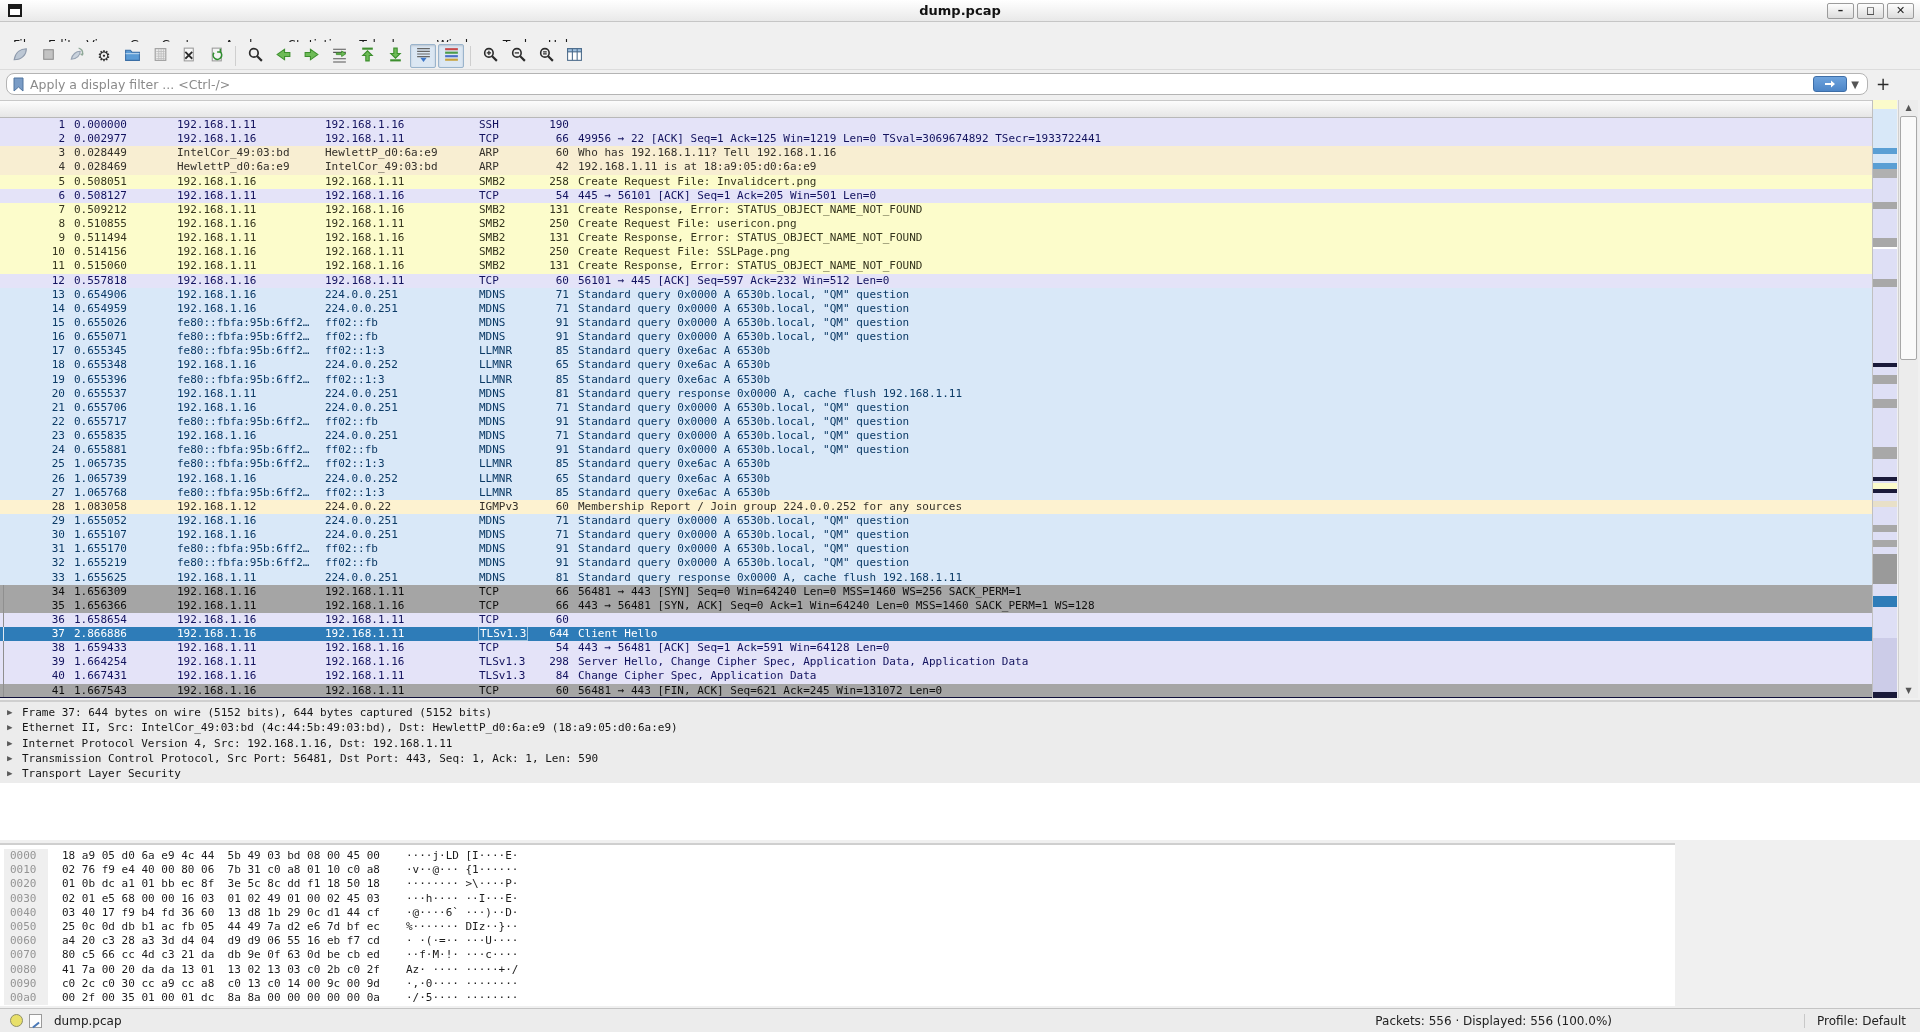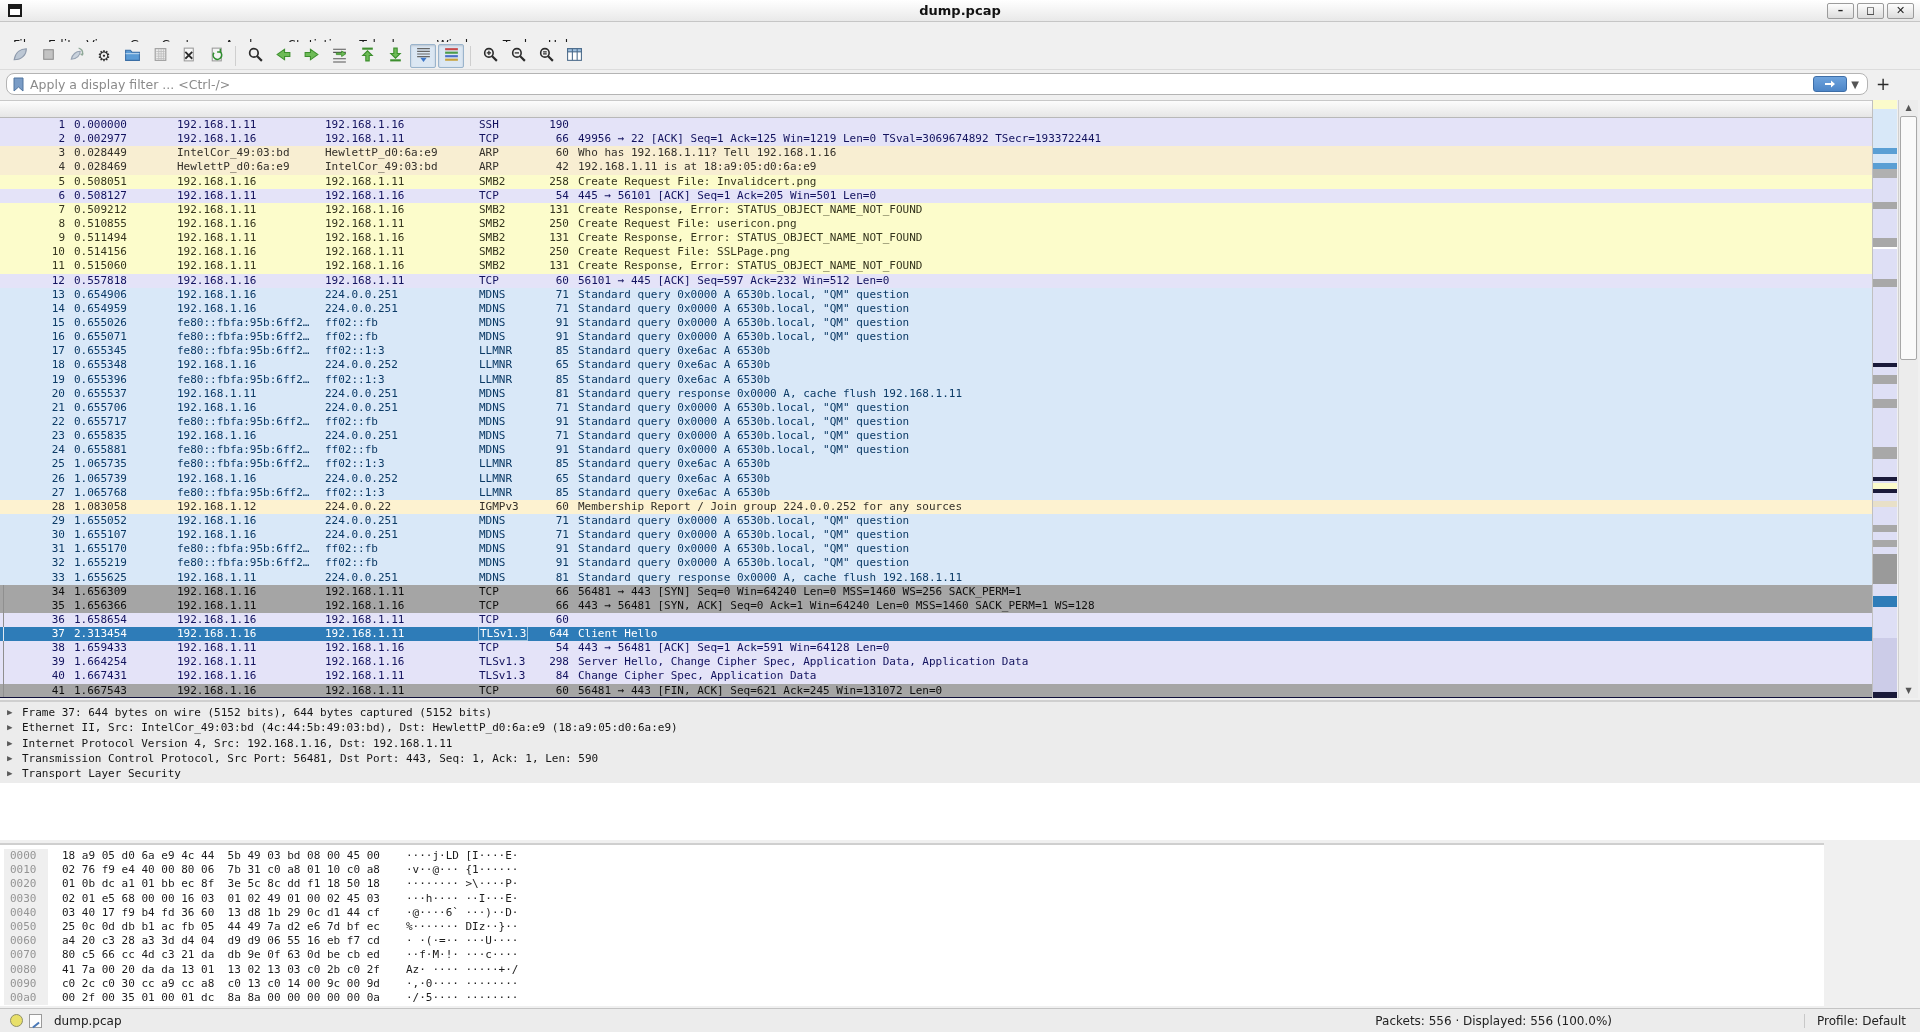--- a/index.html
+++ b/index.html
@@ -91,21 +91,21 @@
   #sb-thumb{position:absolute;left:1px;top:16px;width:17px;height:244px;background:#fafafa;border:1px solid #a8a8a8;border-radius:2px;}
 
   
   #details-pane{position:absolute;left:0;top:700px;width:1920px;height:140px;background:#ffffff;
     border-top:2px solid #cfcfcf;font-family:"DejaVu Sans Mono","Liberation Mono",monospace;font-size:11px;color:#141414;}
   #details-lines{background:#ececec;padding:3px 0 2px 0;}
   .dline{height:15.3px;line-height:15.3px;white-space:nowrap;padding-left:22px;position:relative;}
   .dline .arrow{position:absolute;left:7px;top:0;color:#5a5a5a;font-size:9px;}
 
   
-  #hex-pane{position:absolute;left:0;top:843px;width:1824px;height:163px;background:#ffffff;
+  #hex-pane{position:absolute;left:0;top:843px;width:1675px;height:163px;background:#ffffff;
     border-top:2px solid #cfcfcf;font-family:"DejaVu Sans Mono","Liberation Mono",monospace;font-size:11px;color:#1c1c1c;}
   #hex-offset-strip{position:absolute;left:4px;top:4px;width:44px;height:156px;background:#efefef;}
   #hex-lines{position:absolute;left:4px;top:4px;}
   .hxline{height:14.2px;line-height:14.2px;white-space:pre;}
   .hx-off{display:inline-block;width:44px;color:#949494;padding-left:6px;}
   .hx-bytes{display:inline-block;margin-left:14px;}
   .hx-ascii{display:inline-block;margin-left:26px;}
 
   
   #statusbar{position:absolute;left:0;top:1008px;width:100%;height:24px;background:#ececec;
@@ -616,21 +616,21 @@
         <div class="prow row-tcp rel">
           <div class="pcell c0">36</div>
           <div class="pcell c1">1.658654</div>
           <div class="pcell c2">192.168.1.16</div>
           <div class="pcell c3">192.168.1.11</div>
           <div class="pcell c4"><span>TCP</span></div>
           <div class="pcell c5">60</div>
         </div>
         <div class="prow row-sel rel">
           <div class="pcell c0">37</div>
-          <div class="pcell c1">2.313454</div>
+          <div class="pcell c1">2.866886</div>
           <div class="pcell c2">192.168.1.16</div>
           <div class="pcell c3">192.168.1.11</div>
           <div class="pcell c4"><span>TLSv1.3</span></div>
           <div class="pcell c5">644</div>
           <div class="pcell c6">Client Hello</div>
         </div>
         <div class="prow row-tcp rel">
           <div class="pcell c0">38</div>
           <div class="pcell c1">1.659433</div>
           <div class="pcell c2">192.168.1.11</div>

